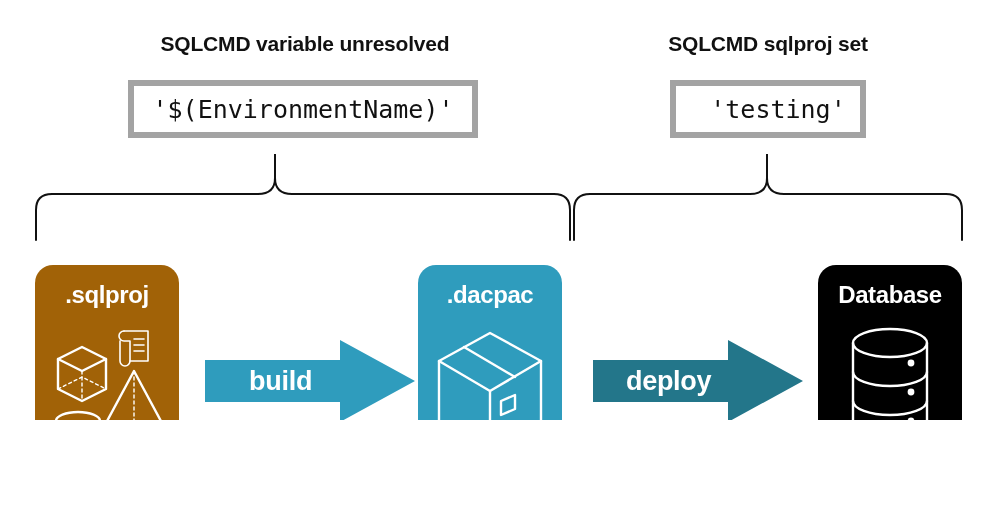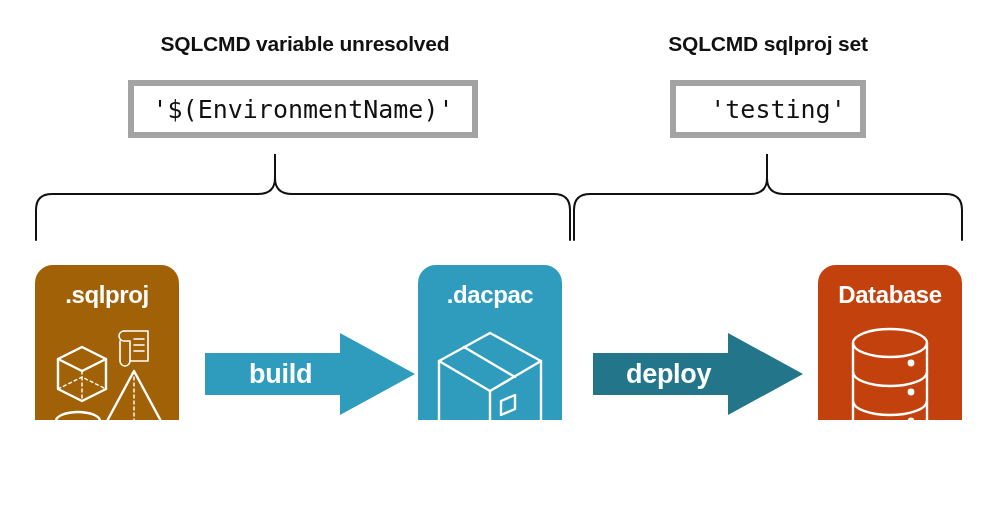--- a/index.html
+++ b/index.html
@@ -68,21 +68,21 @@
   
   .artifact {
     position: absolute;
     top: 265px;
     width: 144px;
     height: 225px;
     border-radius: 18px;
   }
   #artifact-sqlproj  { left: 35px;  background: #a16207; }
   #artifact-dacpac   { left: 418px; background: #2f9cbd; }
-  #artifact-database { left: 818px; background: #c2410c; }
+  #artifact-database { left: 818px; background: #000000; }
 
   .artifact-label {
     position: absolute;
     top: 16px;
     left: 0;
     width: 100%;
     text-align: center;
     font-family: "Liberation Sans", sans-serif;
     font-weight: bold;
     font-size: 24px;
@@ -120,21 +120,21 @@
     stroke: #ffffff;
     stroke-width: 1.4;
     stroke-dasharray: 3 3;
     stroke-linecap: round;
   }
   .glyph-fill { fill: #ffffff; }
 
   
   .arrow {
     position: absolute;
-    top: 333px;
+    top: 340px;
     width: 210px;
     height: 82px;
     text-align: center;
   }
   #arrow-build  { left: 205px; }
   #arrow-deploy { left: 593px; }
   .arrow svg { display: block; }
   .arrow-label {
     position: absolute;
     left: 0;

